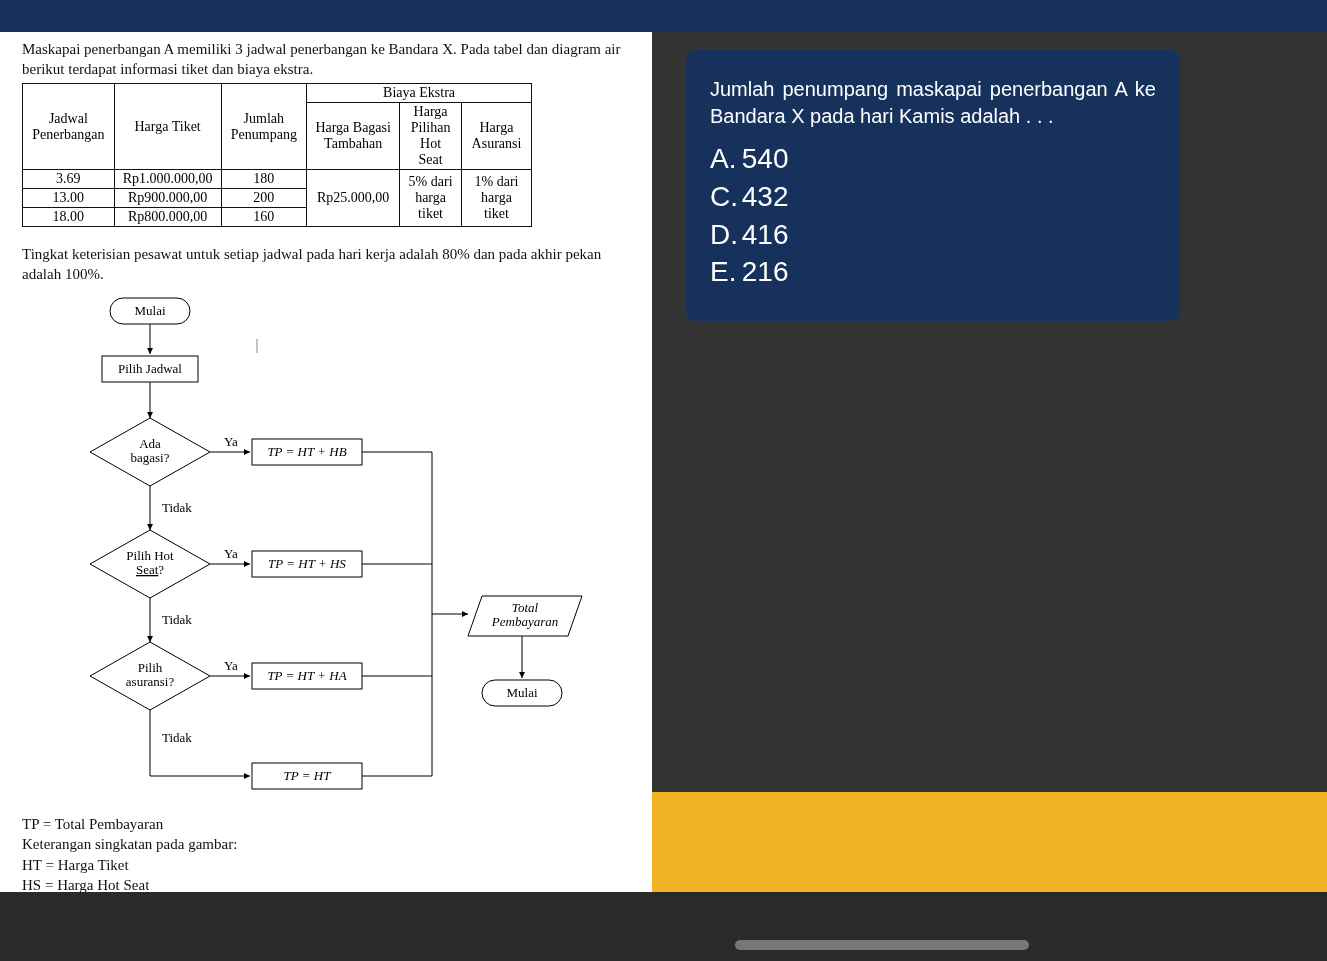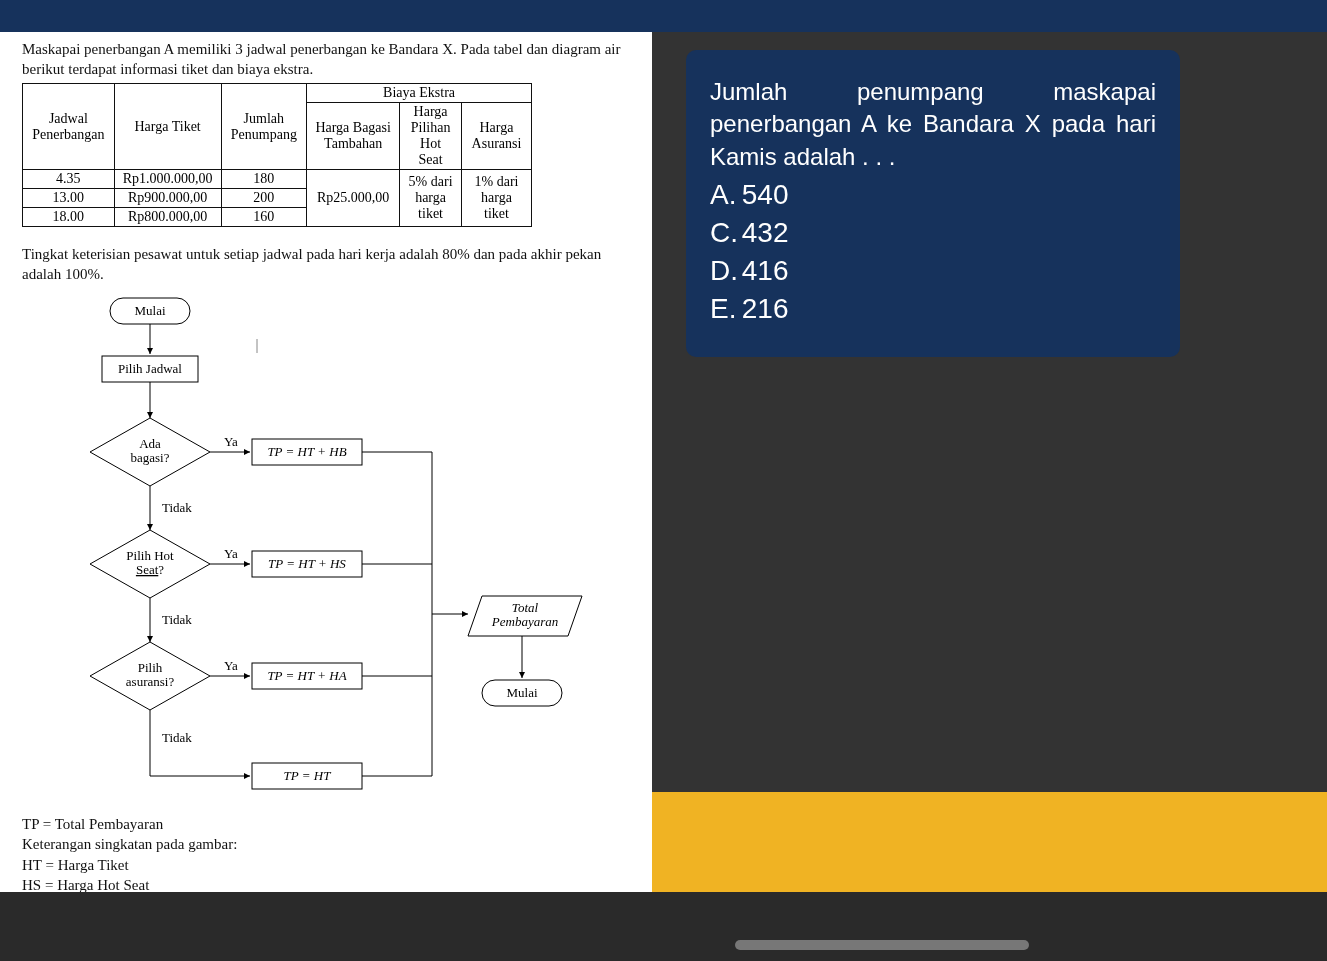--- a/index.html
+++ b/index.html
@@ -10,21 +10,21 @@
   .intro { font-size: 15px; color: #111; line-height: 1.3; margin-bottom: 4px; }
   table.data { border-collapse: collapse; font-size: 14px; width: 510px; }
   table.data th, table.data td { border: 1px solid #111; padding: 1px 8px; text-align: center; vertical-align: middle; font-weight: normal; }
   table.data th { font-weight: normal; }
   .occupancy { font-size: 15px; color: #111; margin-top: 18px; line-height: 1.3; }
   .flow-wrap { position: relative; width: 610px; height: 520px; margin-top: 6px; }
   .flow-wrap svg { position: absolute; left: 0; top: 0; }
   .keterangan { font-size: 15px; color: #111; line-height: 1.35; margin-top: 4px; }
 
   .question-card { position: absolute; left: 686px; top: 18px; width: 494px; background: #16325c; color: #fff; border-radius: 10px; padding: 26px 24px 30px 24px; font-family: Arial, Helvetica, sans-serif; }
-  .question-text { font-size: 24px; line-height: 1.35; text-align: justify; margin-bottom: 3px; }
+  .question-text { font-size: 20px; line-height: 1.35; text-align: justify; margin-bottom: 10px; }
   .options { font-size: 28px; line-height: 1.35; }
   .options div { margin: 0; }
   .opt-label { display: inline-block; width: 24px; }
 
   .yellow-band { position: absolute; left: 652px; top: 760px; right: 0; height: 100px; background: #f0b323; }
   .below { position: absolute; left: 0; right: 0; top: 860px; bottom: 0; background: #2a2a2a; }
   .scroll-track { position: absolute; left: 735px; top: 908px; width: 294px; height: 10px; background: #777; border-radius: 5px; }
 
   
   .fc-label { font: 13px "Times New Roman", serif; }
@@ -47,21 +47,21 @@
         <th rowspan="2">Harga Tiket</th>
         <th rowspan="2">Jumlah Penumpang</th>
         <th colspan="3">Biaya Ekstra</th>
       </tr>
       <tr>
         <th>Harga Bagasi Tambahan</th>
         <th>Harga Pilihan Hot Seat</th>
         <th>Harga Asuransi</th>
       </tr>
       <tr>
-        <td>4.35</td>
+        <td>3.69</td>
         <td>Rp1.000.000,00</td>
         <td>180</td>
         <td rowspan="3">Rp25.000,00</td>
         <td rowspan="3">5% dari harga tiket</td>
         <td rowspan="3">1% dari harga tiket</td>
       </tr>
       <tr>
         <td>13.00</td>
         <td>Rp900.000,00</td>
         <td>200</td>

